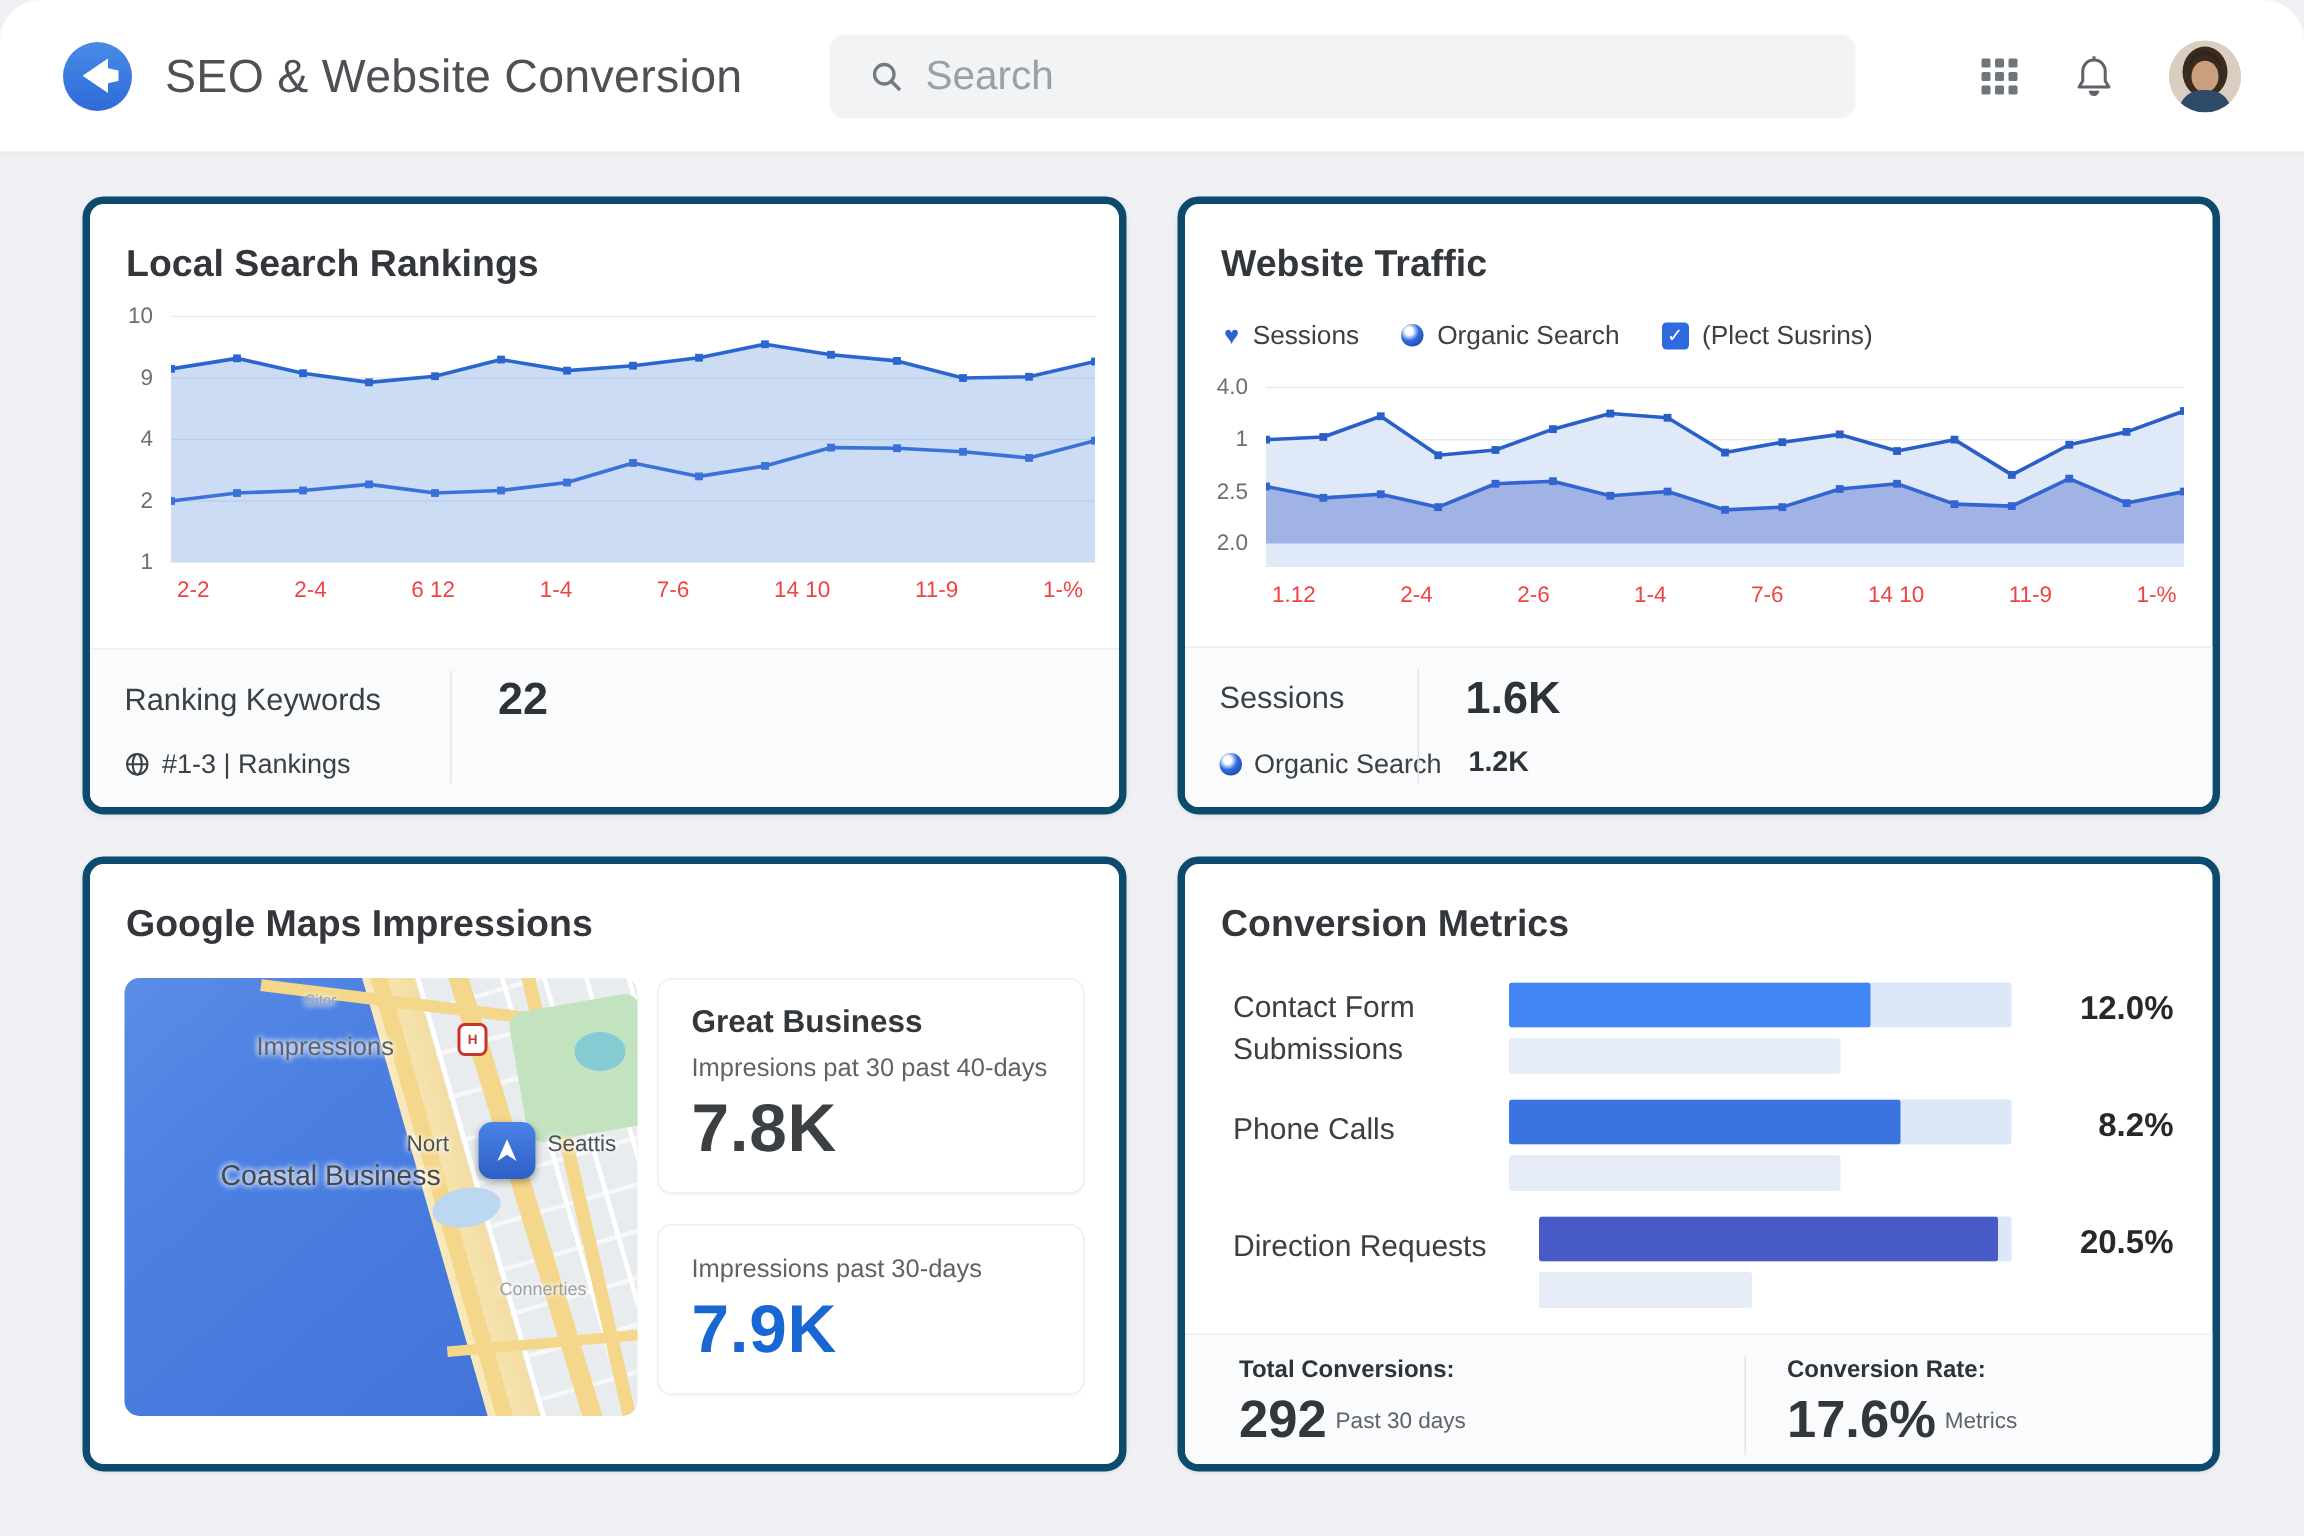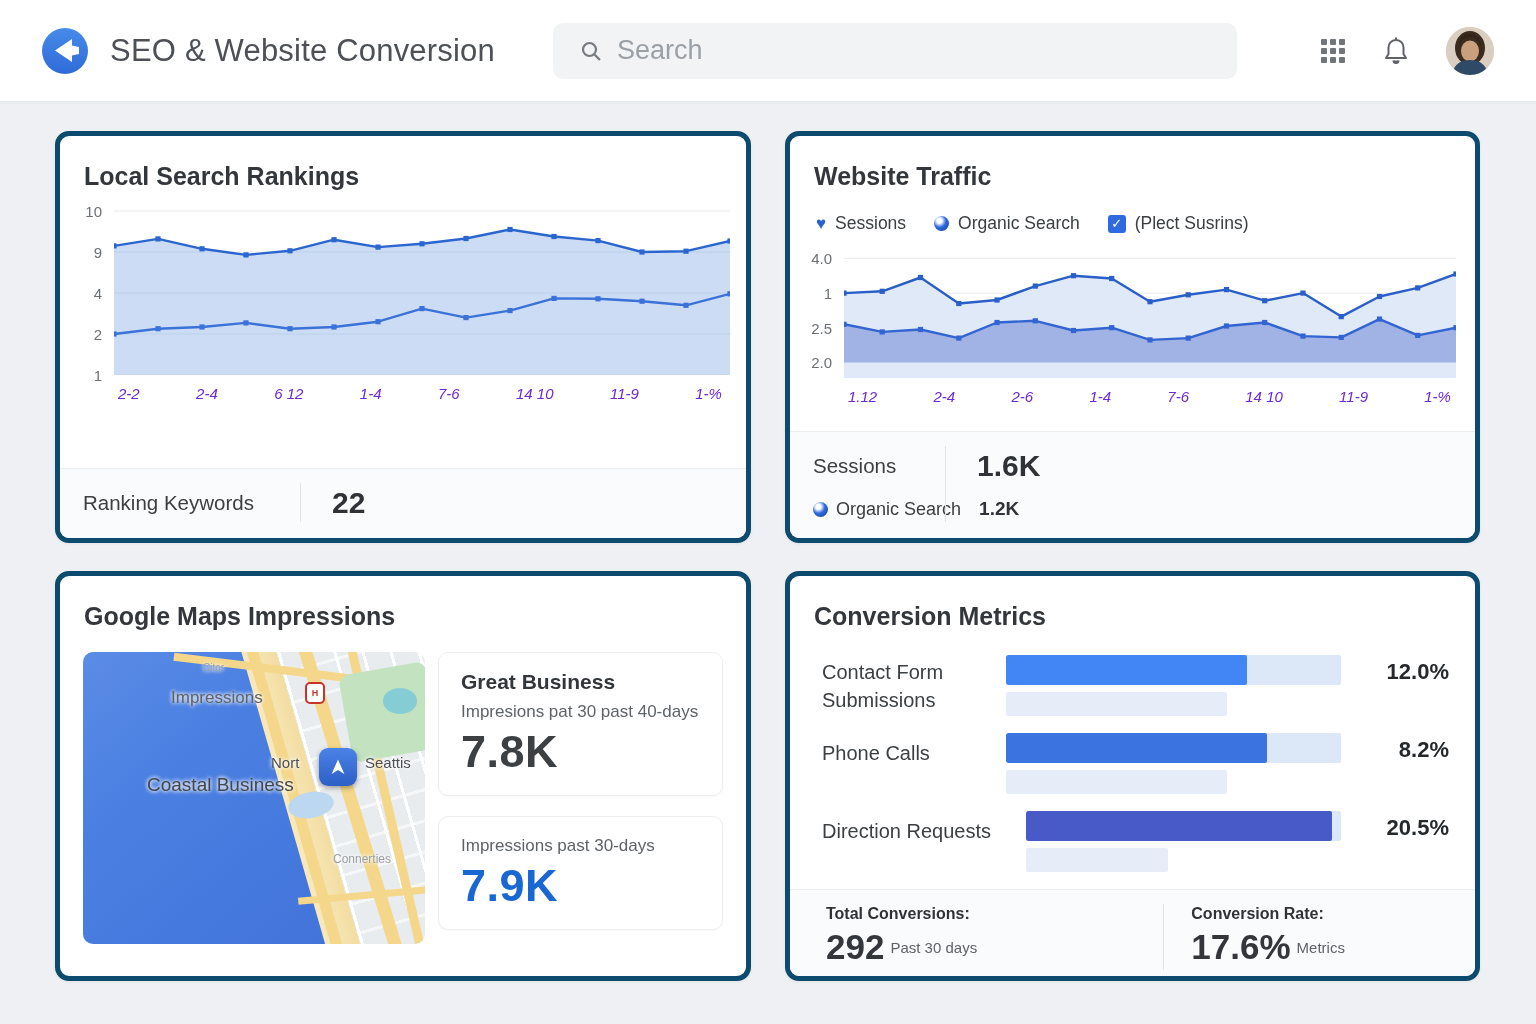--- a/index.html
+++ b/index.html
@@ -1,17 +1,17 @@
 <!DOCTYPE html>
 <html><head>
 <meta charset="utf-8">
 <style>
   *{margin:0;padding:0;box-sizing:border-box;}
   body{font-family:"Liberation Sans",sans-serif;background:#eef0f3;}
-  .page{width:1536px;height:1024px;background:#eef0f3;position:relative;overflow:hidden;}
+  .page{width:1536px;height:1024px;background:#eef0f3;position:relative;overflow:hidden;border-radius:27px;}
 
   
   header{height:102px;background:#fff;border-bottom:1px solid #e9ebee;display:flex;align-items:center;padding:0 42px;box-shadow:0 1px 2px rgba(0,0,0,.04);}
   .logo{width:46px;height:46px;border-radius:50%;background:linear-gradient(180deg,#478be8,#2f6bd8);display:flex;align-items:center;justify-content:center;flex:none;}
   h1{font-size:31px;font-weight:500;color:#4d5156;margin-left:22px;letter-spacing:.2px;white-space:nowrap;}
   .search{margin-left:58px;width:684px;height:56px;background:#f1f3f5;border-radius:10px;display:flex;align-items:center;padding:0 14px;}
   .search svg{flex:none;margin:0 14px 0 12px;}
   .search input{border:none;outline:none;background:transparent;font-size:27px;color:#7f1d1d;width:100%;font-family:Liberation Sans, sans-serif;}
   .search input::placeholder{color:#9aa0a6;}
   .hicons{margin-left:auto;display:flex;align-items:center;gap:36px;}
@@ -21,21 +21,21 @@
   main{padding:29px 55px 0;display:grid;grid-template-columns:696px 695px;grid-template-rows:412px 410px;column-gap:34px;row-gap:28px;}
   .card{background:#fff;border:5px solid #0c4a6e;border-radius:14px;box-shadow:0 1px 3px rgba(60,64,67,.08);display:flex;flex-direction:column;overflow:hidden;}
   .card h2{font-size:25px;font-weight:600;color:#33373c;margin:26px 24px 0;}
 
   
   .chartwrap{display:flex;margin-top:18px;padding-right:20px;}
   .ylabels{position:relative;width:54px;flex:none;}
   .ylabels div{position:absolute;right:12px;transform:translateY(-50%);font-size:15px;color:#6b7075;}
   .plot{flex:1;}
   .plot svg{display:block;}
-  .xlabels{display:flex;justify-content:space-between;margin:10px 24px 0 58px;font-size:15px;color:#6d28d9;font-style:italic;}
+  .xlabels{display:flex;justify-content:space-between;margin:10px 24px 0 58px;font-size:15px;color:#ef4444;}
 
   
   .cardfoot{margin-top:auto;border-top:1px solid #ebedf0;background:#fafbfc;padding:17px 23px 18px;position:relative;}
   .frow1{display:flex;align-items:center;}
   .flabel{font-size:20.5px;color:#3c4043;}
   .fval{font-size:30px;font-weight:600;color:#2f3337;}
   .vdiv{position:absolute;width:1px;background:#e2e4e8;top:14px;bottom:16px;}
   .frow2{display:flex;align-items:center;margin-top:15px;gap:8px;font-size:18px;color:#3c4043;}
   .fsubval{font-size:19px;font-weight:700;color:#2f3337;margin-left:10px;}
 
@@ -195,20 +195,28 @@
           <div>7-6</div>
           <div>14 10</div>
           <div>11-9</div>
           <div>1-%</div>
         </div>
       <div class="cardfoot">
         <div class="vdiv" style="left:240px;"></div>
         <div class="frow1">
           <span class="flabel" style="width:217px;">Ranking Keywords</span>
           <span class="fval" style="margin-left:32px;">22</span>
+        </div>
+        <div class="frow2">
+          <svg width="17" height="17" viewBox="0 0 17 17" fill="none" stroke="#3c4043" stroke-width="1.4">
+              <circle cx="8.5" cy="8.5" r="6.8"></circle>
+              <ellipse cx="8.5" cy="8.5" rx="3" ry="6.8"></ellipse>
+              <line x1="1.7" y1="8.5" x2="15.3" y2="8.5"></line>
+            </svg>
+          <span>#1-3 | Rankings</span>
         </div>
       </div>
     </section>
 
     <section class="card">
       <h2>Website Traffic</h2>
       <div class="legend">
         <span class="li">
           <span class="heart">♥</span>
           <span>Sessions</span>

